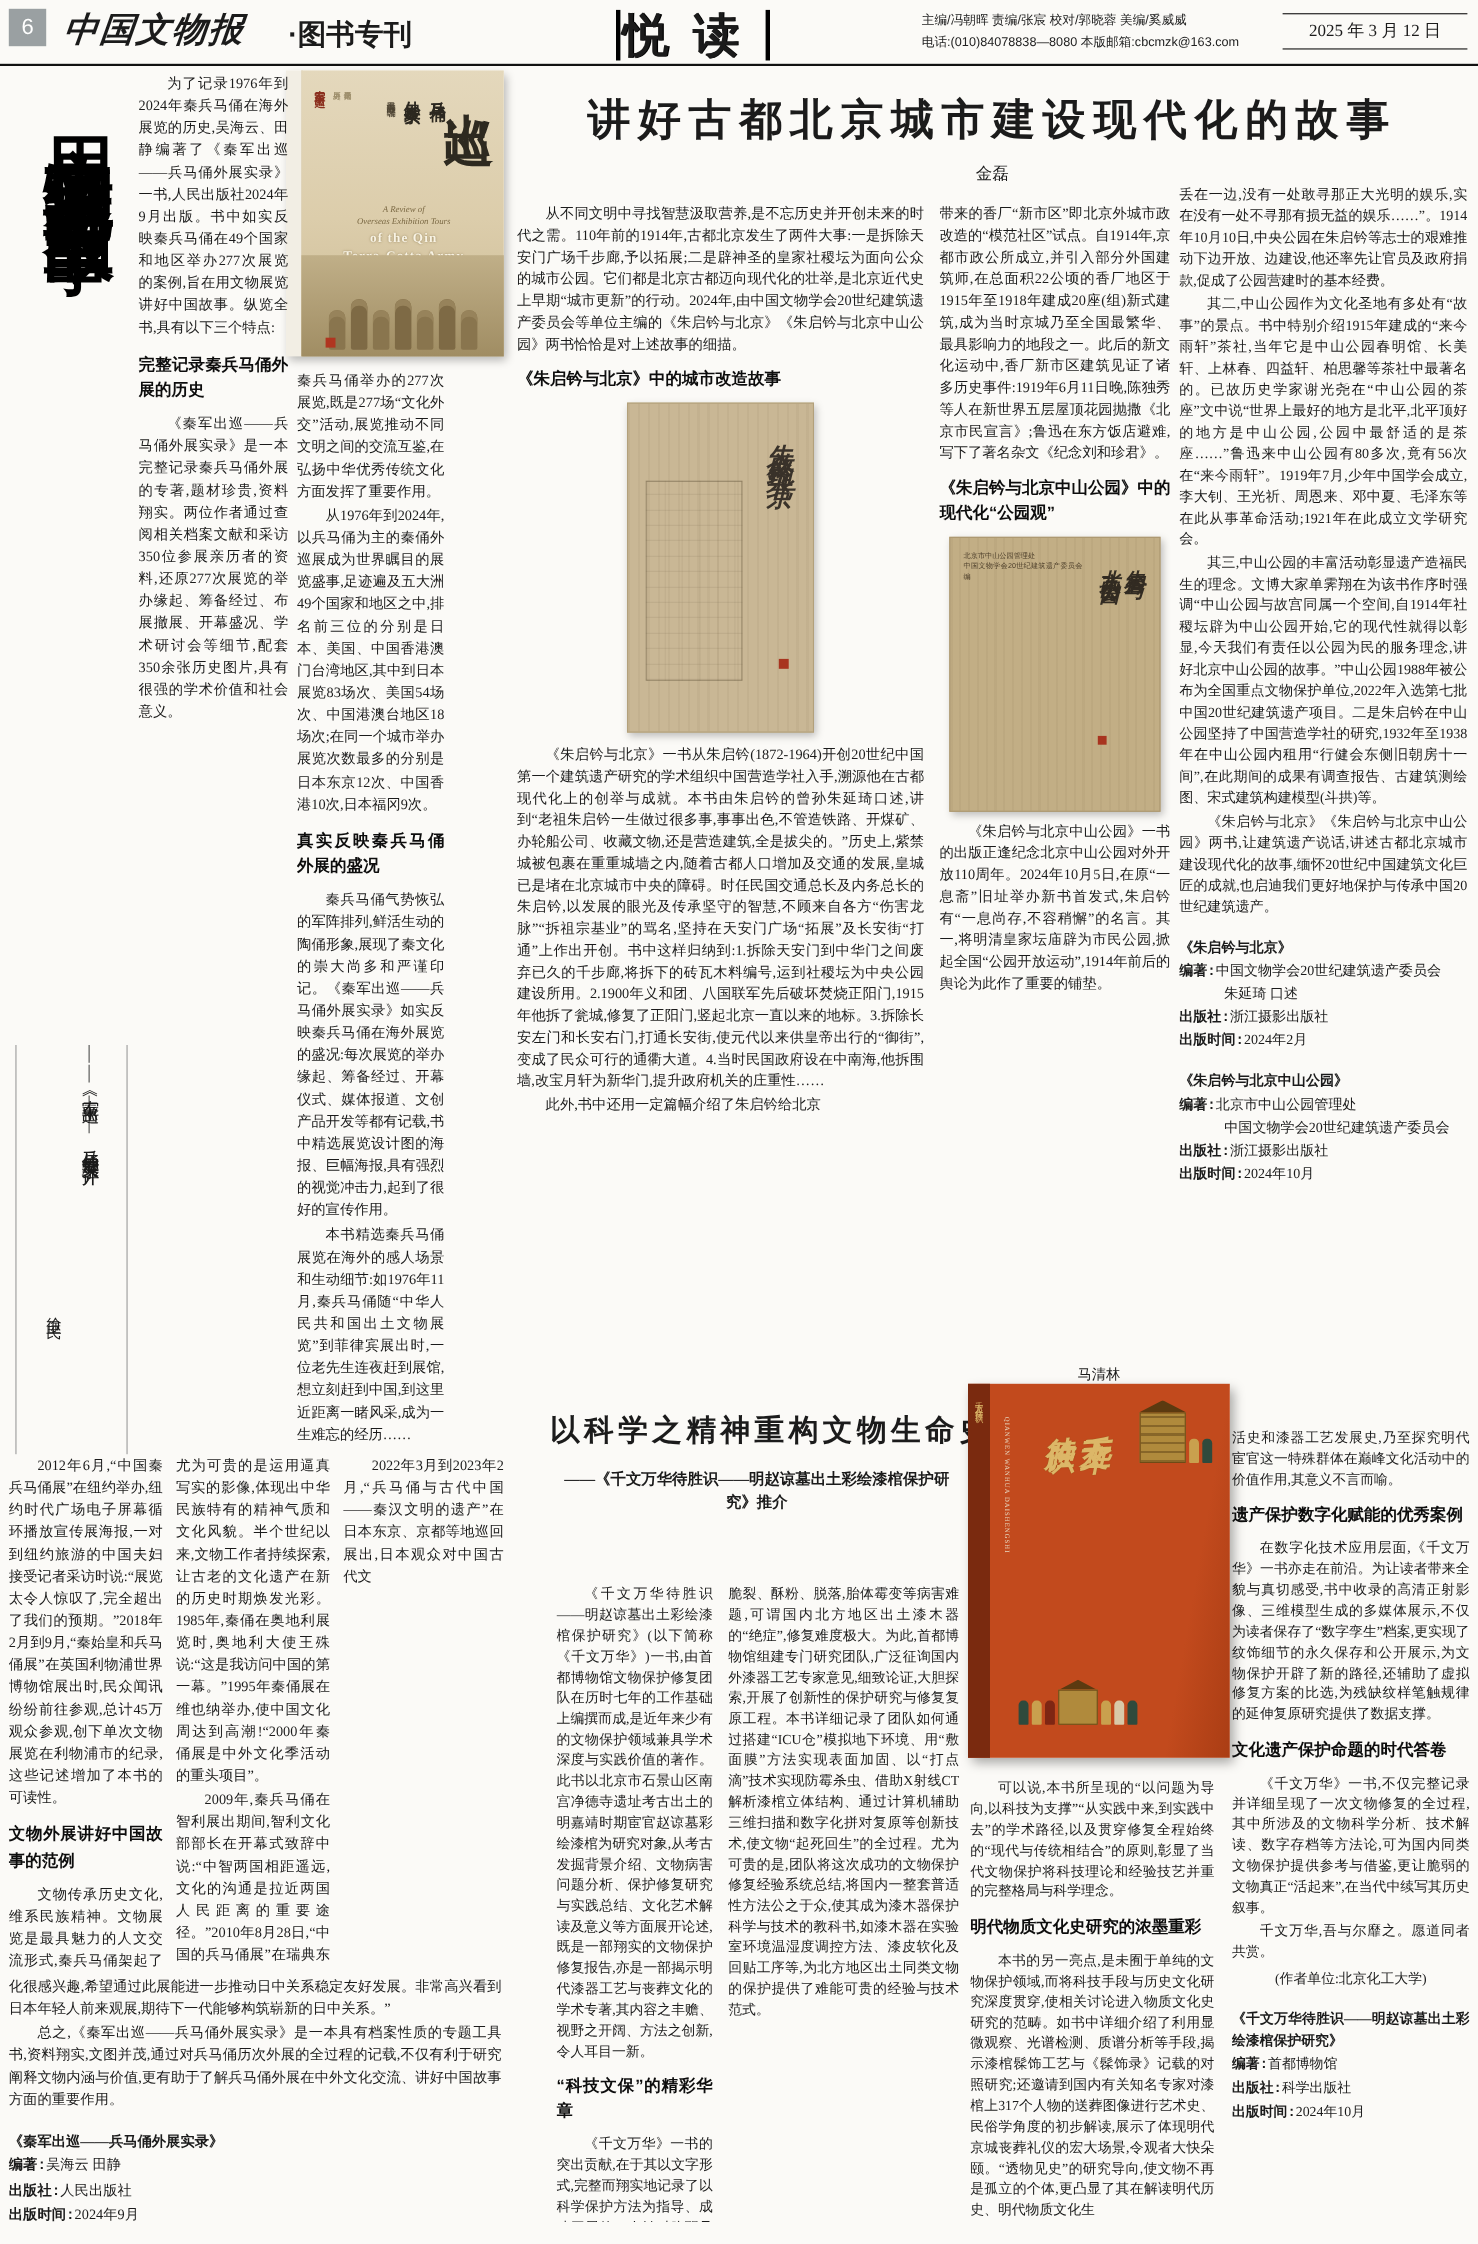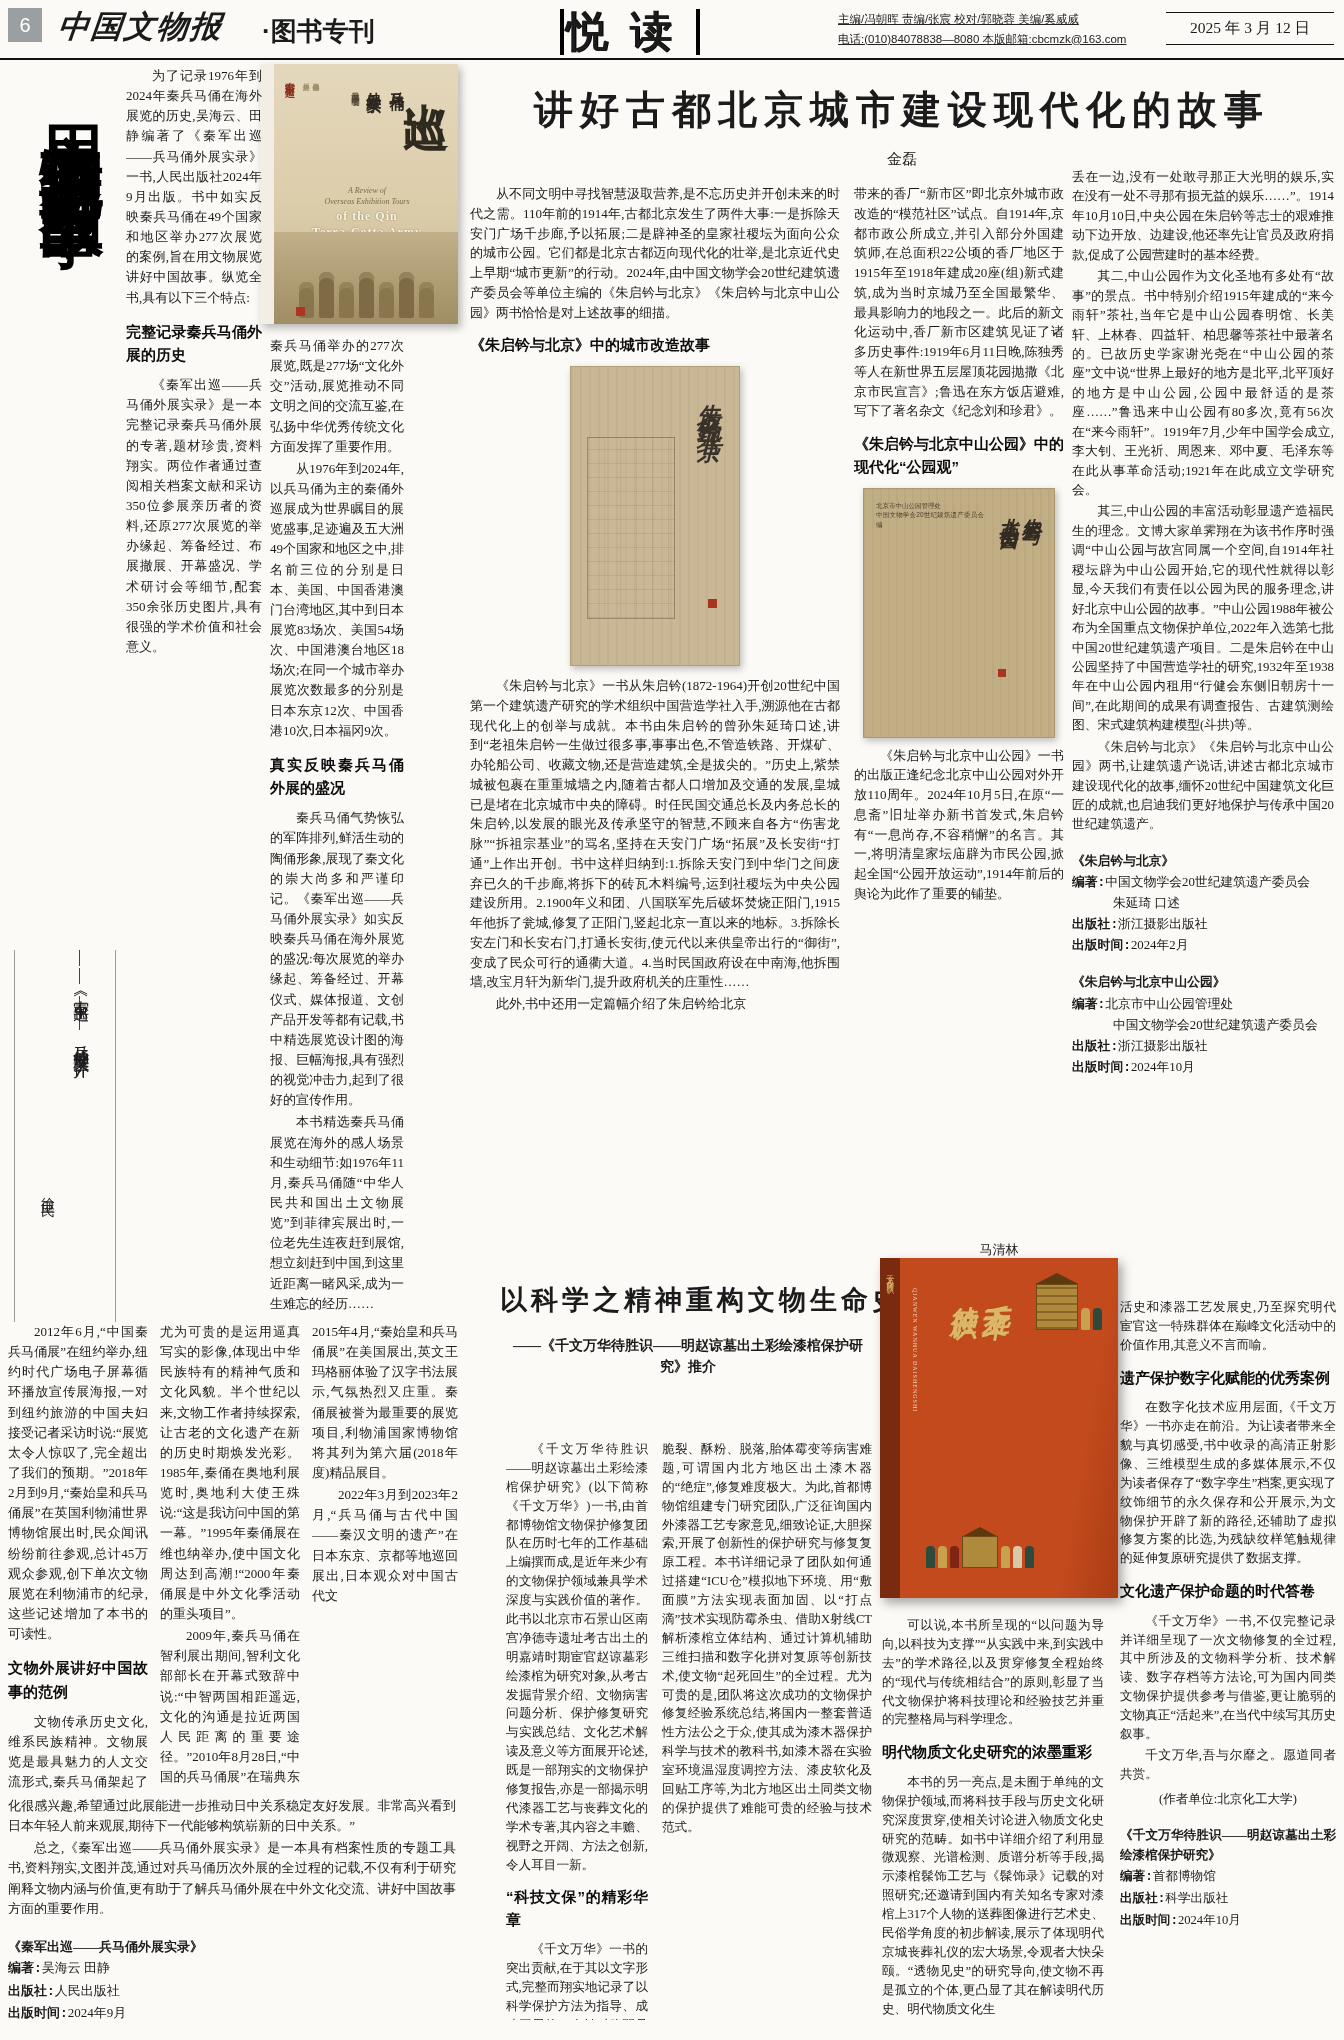--- a/index.html
+++ b/index.html
@@ -11,21 +11,21 @@
            font-family:"Liberation Sans",sans-serif;font-size:20px;display:flex;align-items:center;justify-content:center;}
   .masthead{position:absolute;left:58px;top:6px;font-size:31px;font-weight:900;font-style:italic;
             letter-spacing:2px;transform:skewX(-6deg);white-space:nowrap;}
   .masthead-suffix{position:absolute;left:262px;top:14px;font-size:26px;font-weight:700;
             font-family:"Liberation Sans",sans-serif;font-style:normal;}
   .ydwrap{position:absolute;left:560px;top:4px;display:flex;align-items:center;gap:2px;}
   .ydbar{width:4px;height:46px;background:#000;}
   .ydtitle{font-size:42px;font-weight:900;letter-spacing:22px;font-family:"Liberation Sans",sans-serif;
            text-shadow:1px 0 #000;}
   .credits{position:absolute;left:838px;top:10px;width:330px;font-size:11.5px;line-height:1.7;
-           font-family:"Liberation Sans",sans-serif;color:#222;text-decoration:underline;}
+           font-family:"Liberation Sans",sans-serif;color:#222;}
   .dateblk{position:absolute;right:10px;top:12px;width:168px;text-align:center;font-size:15.5px;
            border-top:1.5px solid #111;border-bottom:1.5px solid #111;padding:5px 0;}
   
   .txtcol{position:absolute;overflow:hidden;text-align:justify;}
   .para{text-indent:2em;margin:0 0 2px;}
   .para.noind{text-indent:0;}
   .sechead{font-family:"Liberation Sans","DejaVu Sans",sans-serif;font-weight:bold;font-size:15px;
            margin:12px 0 9px;text-indent:0;color:#0d0d0d;}
   .sig{text-align:center;margin:6px 0 2px;}
   .bookinfo{margin:16px 0 0;line-height:1.65;}
@@ -205,21 +205,20 @@
     <div class="txtcol la-b1">
         <div class="para">2012年6月,“中国秦兵马俑展”在纽约举办,纽约时代广场电子屏幕循环播放宣传展海报,一对到纽约旅游的中国夫妇接受记者采访时说:“展览太令人惊叹了,完全超出了我们的预期。”2018年2月到9月,“秦始皇和兵马俑展”在英国利物浦世界博物馆展出时,民众闻讯纷纷前往参观,总计45万观众参观,创下单次文物展览在利物浦市的纪录,这些记述增加了本书的可读性。</div>
         <div class="sechead">文物外展讲好中国故事的范例</div>
         <div class="para">文物传承历史文化,维系民族精神。文物展览是最具魅力的人文交流形式,秦兵马俑架起了中外文明交流互鉴的桥梁。秦兵马俑是中国古代写实主义艺术达到成熟的标志,表现为一种宏大叙事的美轮美奂,陶俑队列的整体造型、细部刻画等都把握得恰到好处。</div>
       </div>
     <div class="txtcol la-b2">
         <div class="para noind">尤为可贵的是运用逼真写实的影像,体现出中华民族特有的精神气质和文化风貌。半个世纪以来,文物工作者持续探索,让古老的文化遗产在新的历史时期焕发光彩。1985年,秦俑在奥地利展览时,奥地利大使王殊说:“这是我访问中国的第一幕。”1995年秦俑展在维也纳举办,使中国文化周达到高潮!“2000年秦俑展是中外文化季活动的重头项目”。</div>
         <div class="para">2009年,秦兵马俑在智利展出期间,智利文化部部长在开幕式致辞中说:“中智两国相距遥远,文化的沟通是拉近两国人民距离的重要途径。”2010年8月28日,“中国的兵马俑展”在瑞典东方博物馆举行开幕式,瑞典国王卡尔·古斯塔夫十六世为展览剪彩。</div>
       </div>
     <div class="txtcol la-b3">
-        <div class="para noind">2015年4月,“秦始皇和兵马俑展”在美国展出,英文王玛格丽体验了汉字书法展示,气氛热烈又庄重。秦俑展被誉为最重要的展览项目,利物浦国家博物馆将其列为第六届(2018年度)精品展目。</div>
         <div class="para">2022年3月到2023年2月,“兵马俑与古代中国——秦汉文明的遗产”在日本东京、京都等地巡回展出,日本观众对中国古代文</div>
       </div>
     <div class="txtcol la-close">
         <div class="para noind">化很感兴趣,希望通过此展能进一步推动日中关系稳定友好发展。非常高兴看到日本年轻人前来观展,期待下一代能够构筑崭新的日中关系。”</div>
         <div class="para">总之,《秦军出巡——兵马俑外展实录》是一本具有档案性质的专题工具书,资料翔实,文图并茂,通过对兵马俑历次外展的全过程的记载,不仅有利于研究阐释文物内涵与价值,更有助于了解兵马俑外展在中外文化交流、讲好中国故事方面的重要作用。</div>
       </div>
     <div class="txtcol la-info">
         <div class="bookinfo">
           <div class="bi-t">《秦军出巡——兵马俑外展实录》</div>
           <div class="bi-kv"><span class="bi-k">编著:</span>吴海云 田静</div>

